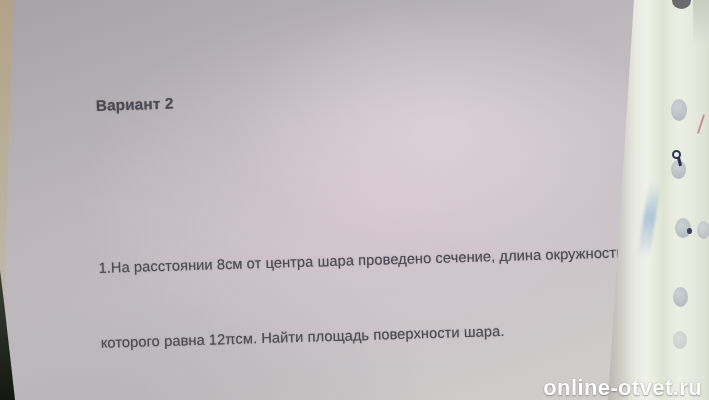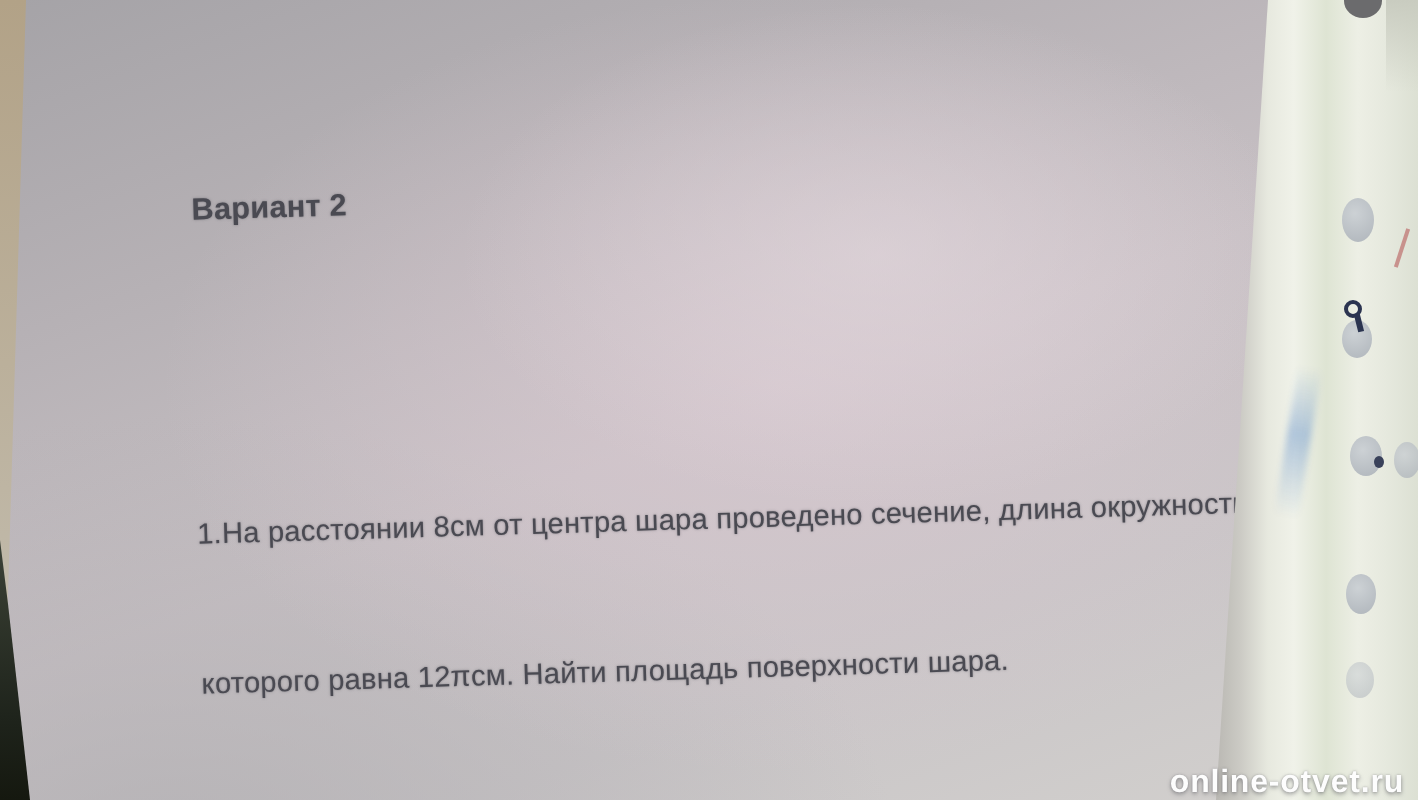--- a/index.html
+++ b/index.html
@@ -100,21 +100,21 @@
     border-radius: 50%; background: #39415a;
   }
   .red-thread {
     position: absolute; left: 700px; top: 114px; width: 2px; height: 20px;
     background: #b85a5a; transform: rotate(18deg); opacity: 0.6;
   }
 
   
   .watermark {
     position: absolute; right: 7px; bottom: -1px;
-    font-size: 16px; font-weight: bold; letter-spacing: 0.4px;
+    font-size: 22px; font-weight: bold; letter-spacing: 0.4px;
     color: #fdfdfd;
     text-shadow: 0 1px 2px rgba(90,90,95,0.55), 0 0 1px rgba(120,120,125,0.5);
     text-align: right;
   }
 </style>
 </head>
 <body>
 
 <div class="photo">
 

